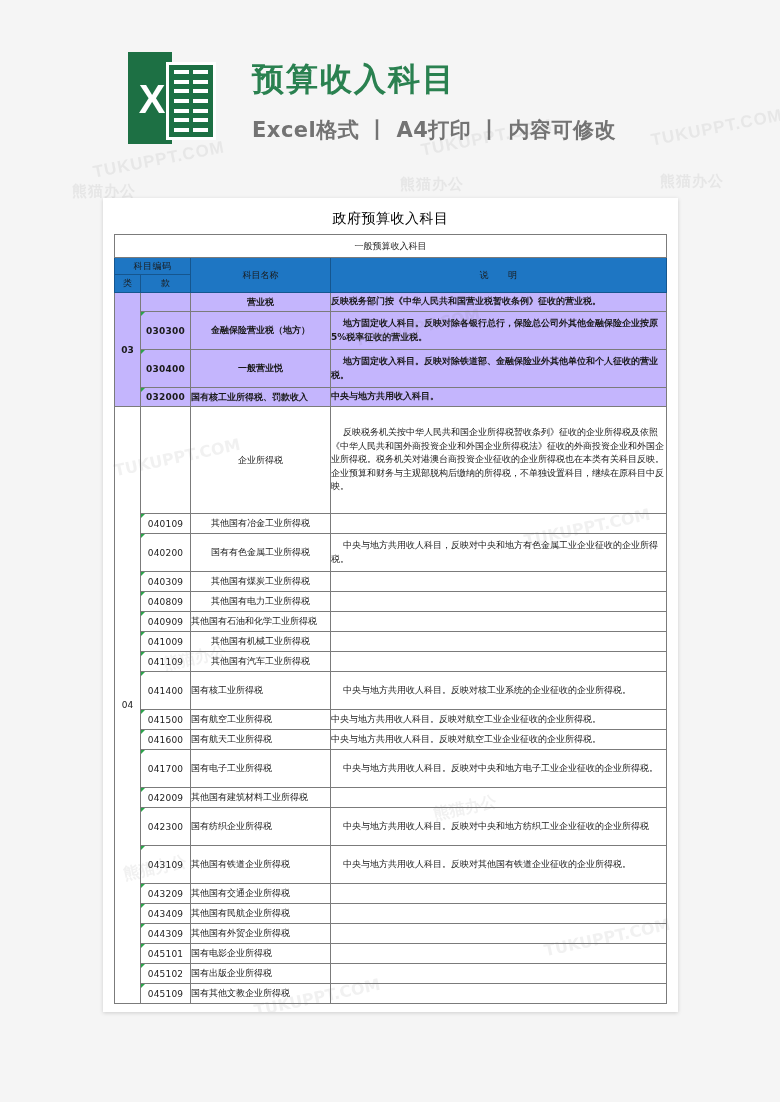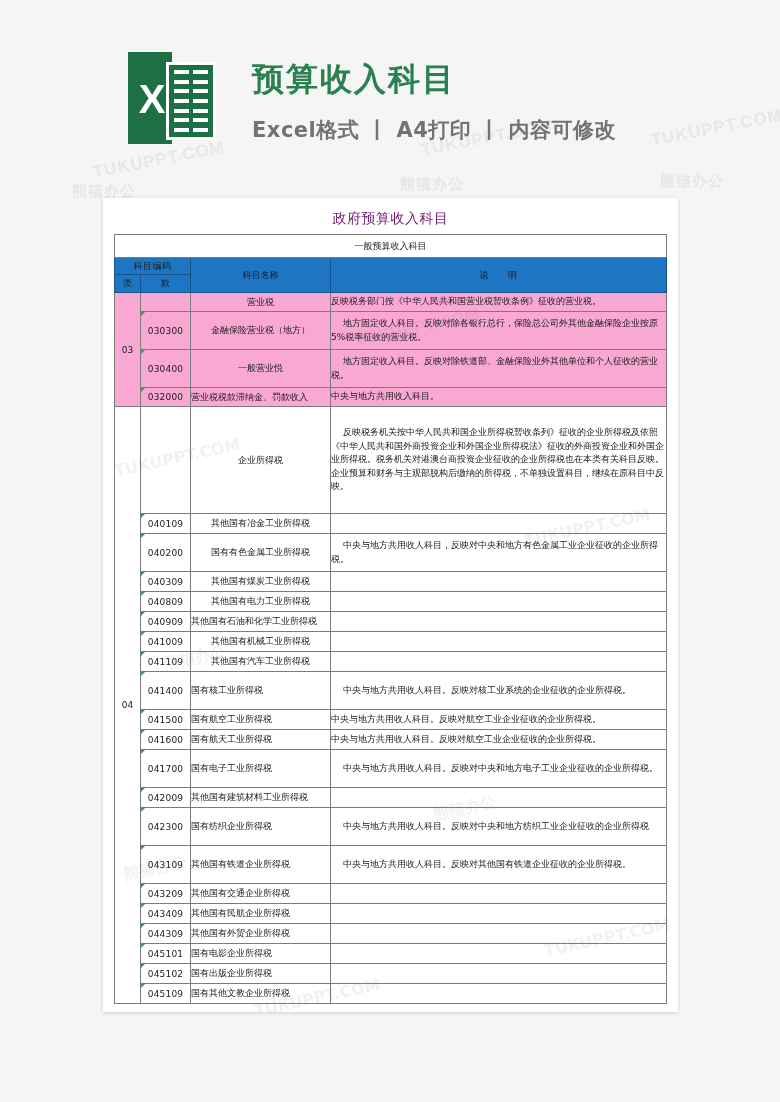--- a/index.html
+++ b/index.html
@@ -142,21 +142,21 @@
     width: 575px;
     height: 814px;
     background: #ffffff;
     box-shadow: 0 1px 4px rgba(0,0,0,0.16);
     overflow: hidden;
   }
 
   .doc-title {
     text-align: center;
     font-size: 14px;
-    color: #701a75;
+    color: #000000;
     padding-top: 12px;
     padding-bottom: 6px;
     font-family: "DejaVu Sans", "Liberation Sans", sans-serif;
     letter-spacing: 0.5px;
   }
 
   table.sheet {
     border-collapse: collapse;
     table-layout: fixed;
     margin: 0 auto;
@@ -211,21 +211,21 @@
     line-height: 13.5px;
     text-indent: 12px;
     font-size: 8.7px;
   }
   td.c-desc.single {
     text-indent: 0;
     text-align: left;
   }
   td.c-desc.blank { text-indent: 0; }
 
-  tr.blue td   { background: #f9a8d4; }
+  tr.blue td   { background: #c4b5fd; font-weight: bold; }
   tr.white td  { background: #ffffff; }
 
   
   .corner {
     position: relative;
   }
   .corner::before {
     content: "";
     position: absolute;
     left: 0; top: 0;
@@ -348,21 +348,21 @@
           <td class="c-name-center">金融保险营业税（地方）</td>
           <td class="c-desc">地方固定收人科目。反映对除各银行总行，保险总公司外其他金融保险企业按原5%税率征收的营业税。</td>
         </tr>
         <tr class="blue">
           <td class="c-code corner" style="height: 37px;">030400</td>
           <td class="c-name-center">一般营业悦</td>
           <td class="c-desc">地方固定收入科目。反映对除铁道部、金融保险业外其他单位和个人征收的营业税。</td>
         </tr>
         <tr class="blue">
           <td class="c-code corner" style="height: 18px;">032000</td>
-          <td class="c-name-left">营业税税款滞纳金、罚款收入</td>
+          <td class="c-name-left">国有核工业所得税、罚款收入</td>
           <td class="c-desc single">中央与地方共用收入科目。</td>
         </tr>
         <tr class="white">
           <td class="c-class" rowspan="21">04</td>
           <td class="c-code" style="height: 106px;"></td>
           <td class="c-name-center">企业所得税</td>
           <td class="c-desc">反映税务机关按中华人民共和国企业所得税暂收条列》征收的企业所得税及依照《中华人民共和国外商投资企业和外国企业所得税法》征收的外商投资企业和外国企业所得税。税务机关对港澳台商投资企业征收的企业所得税也在本类有关科目反映。企业预算和财务与主观部脱构后缴纳的所得税，不单独设置科目，继续在原科目中反映。</td>
         </tr>
         <tr class="white">
           <td class="c-code corner" style="height: 19px;">040109</td>

